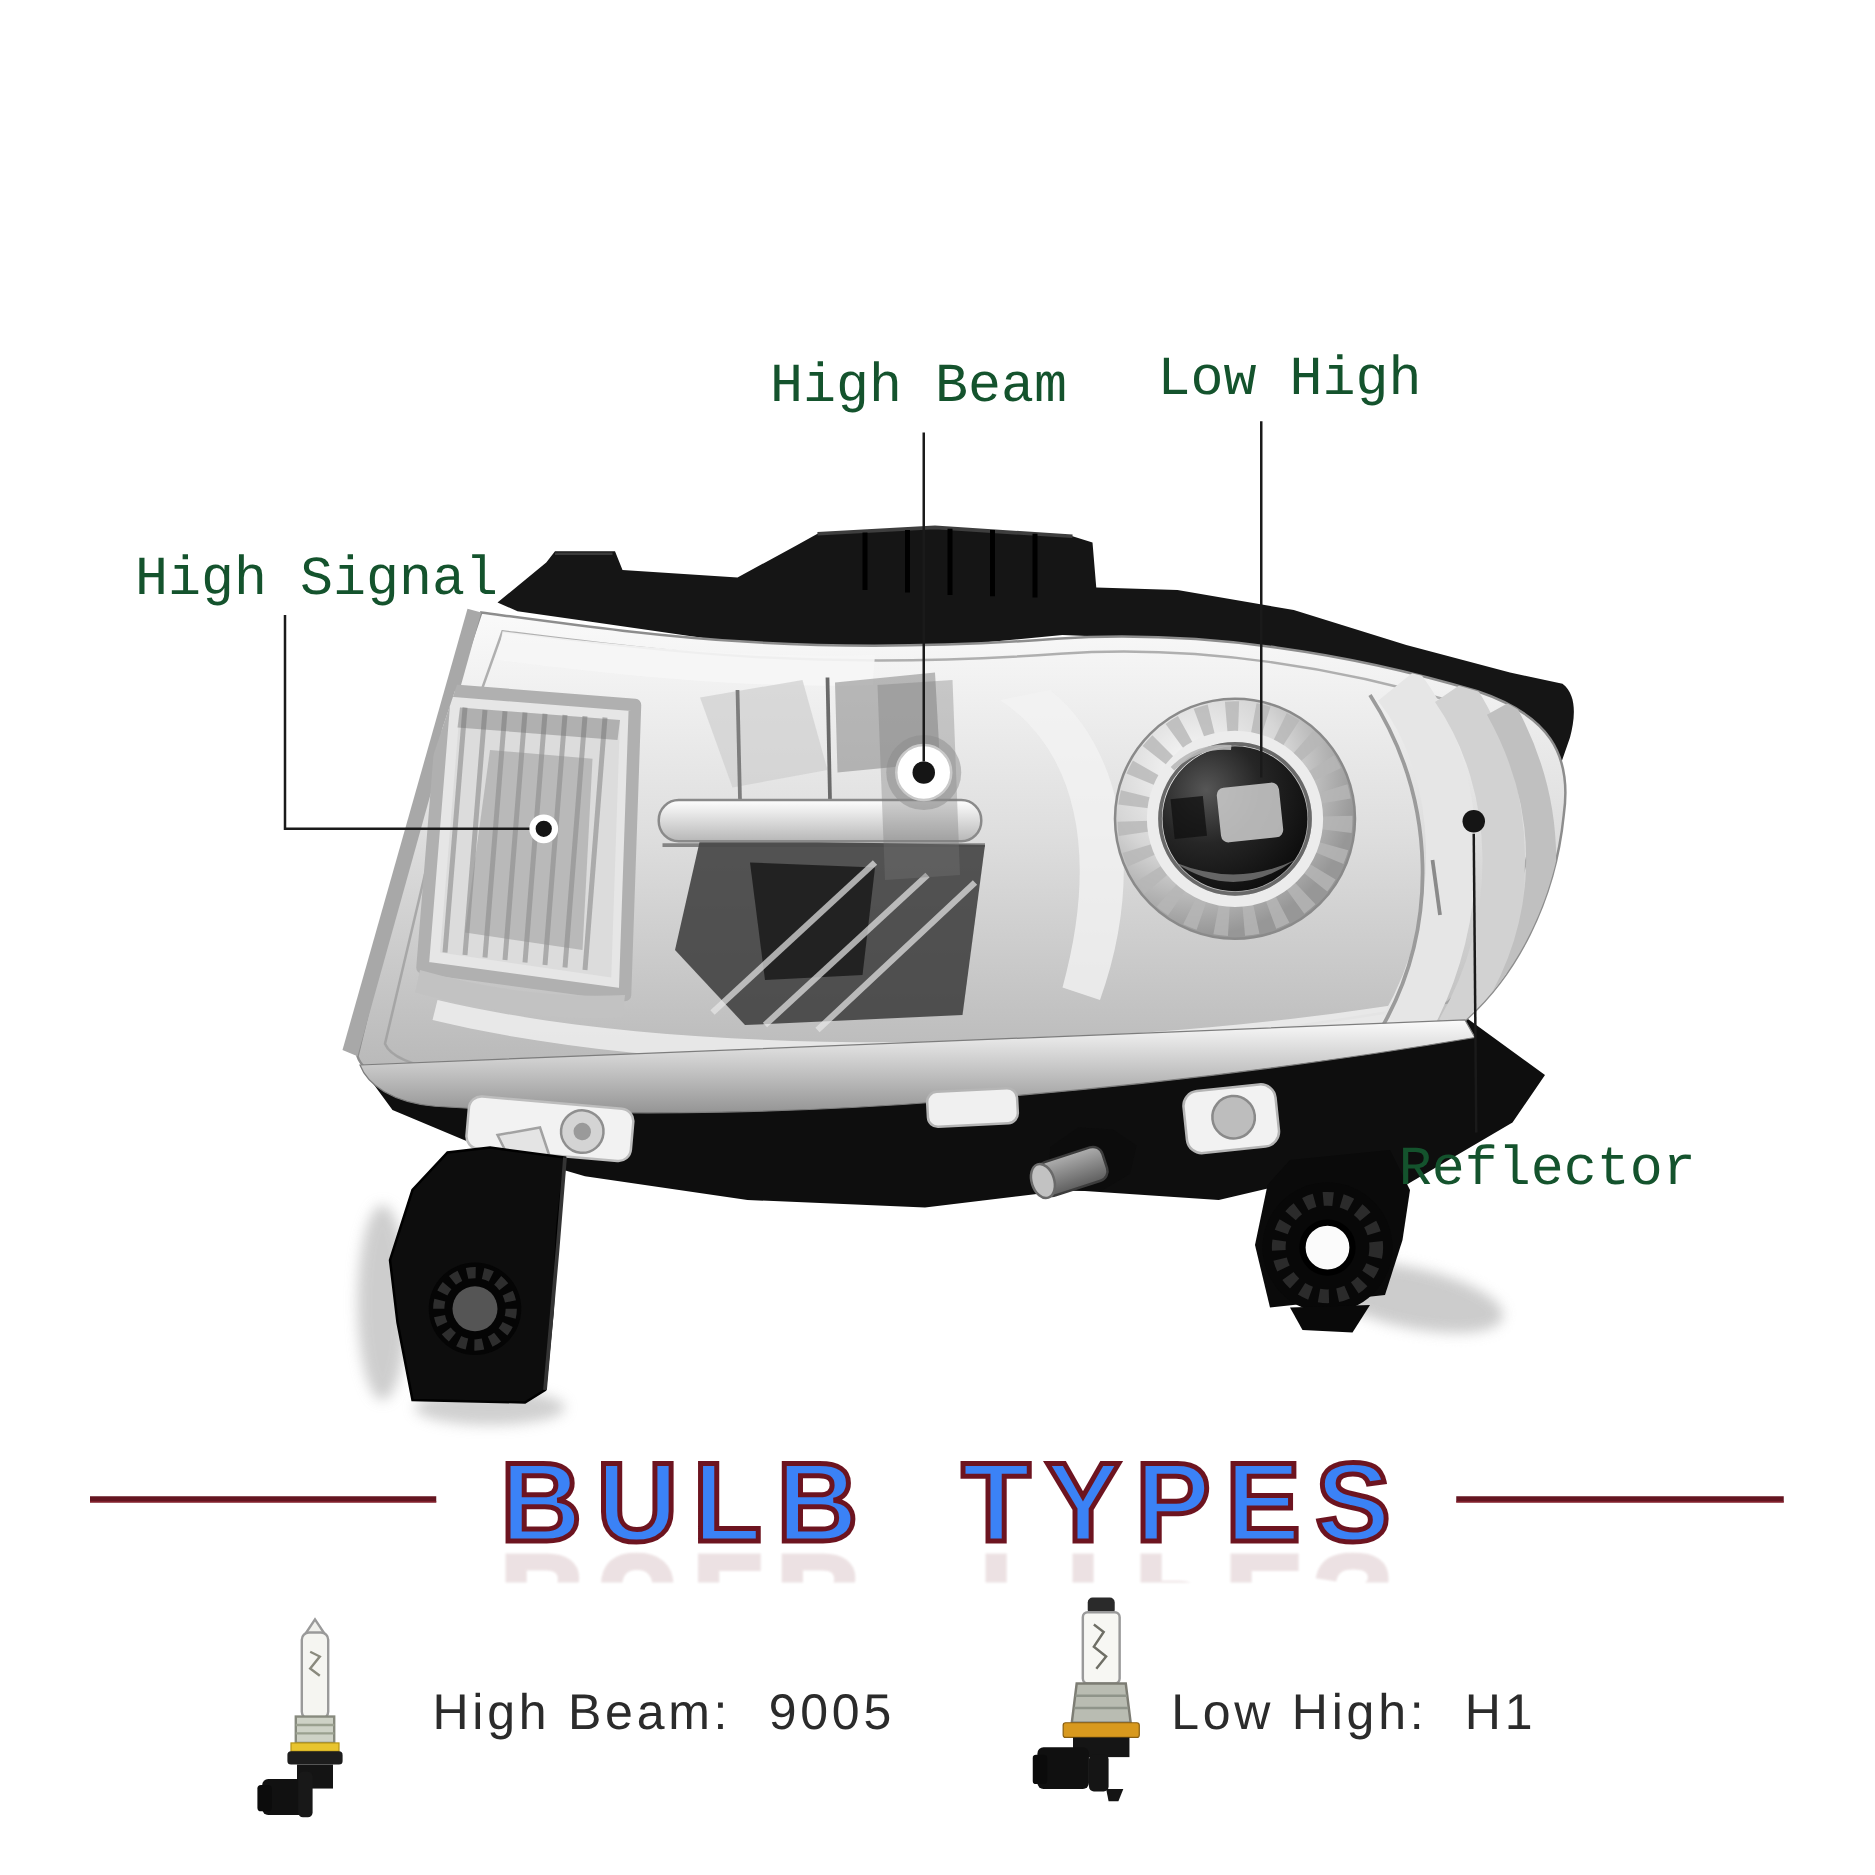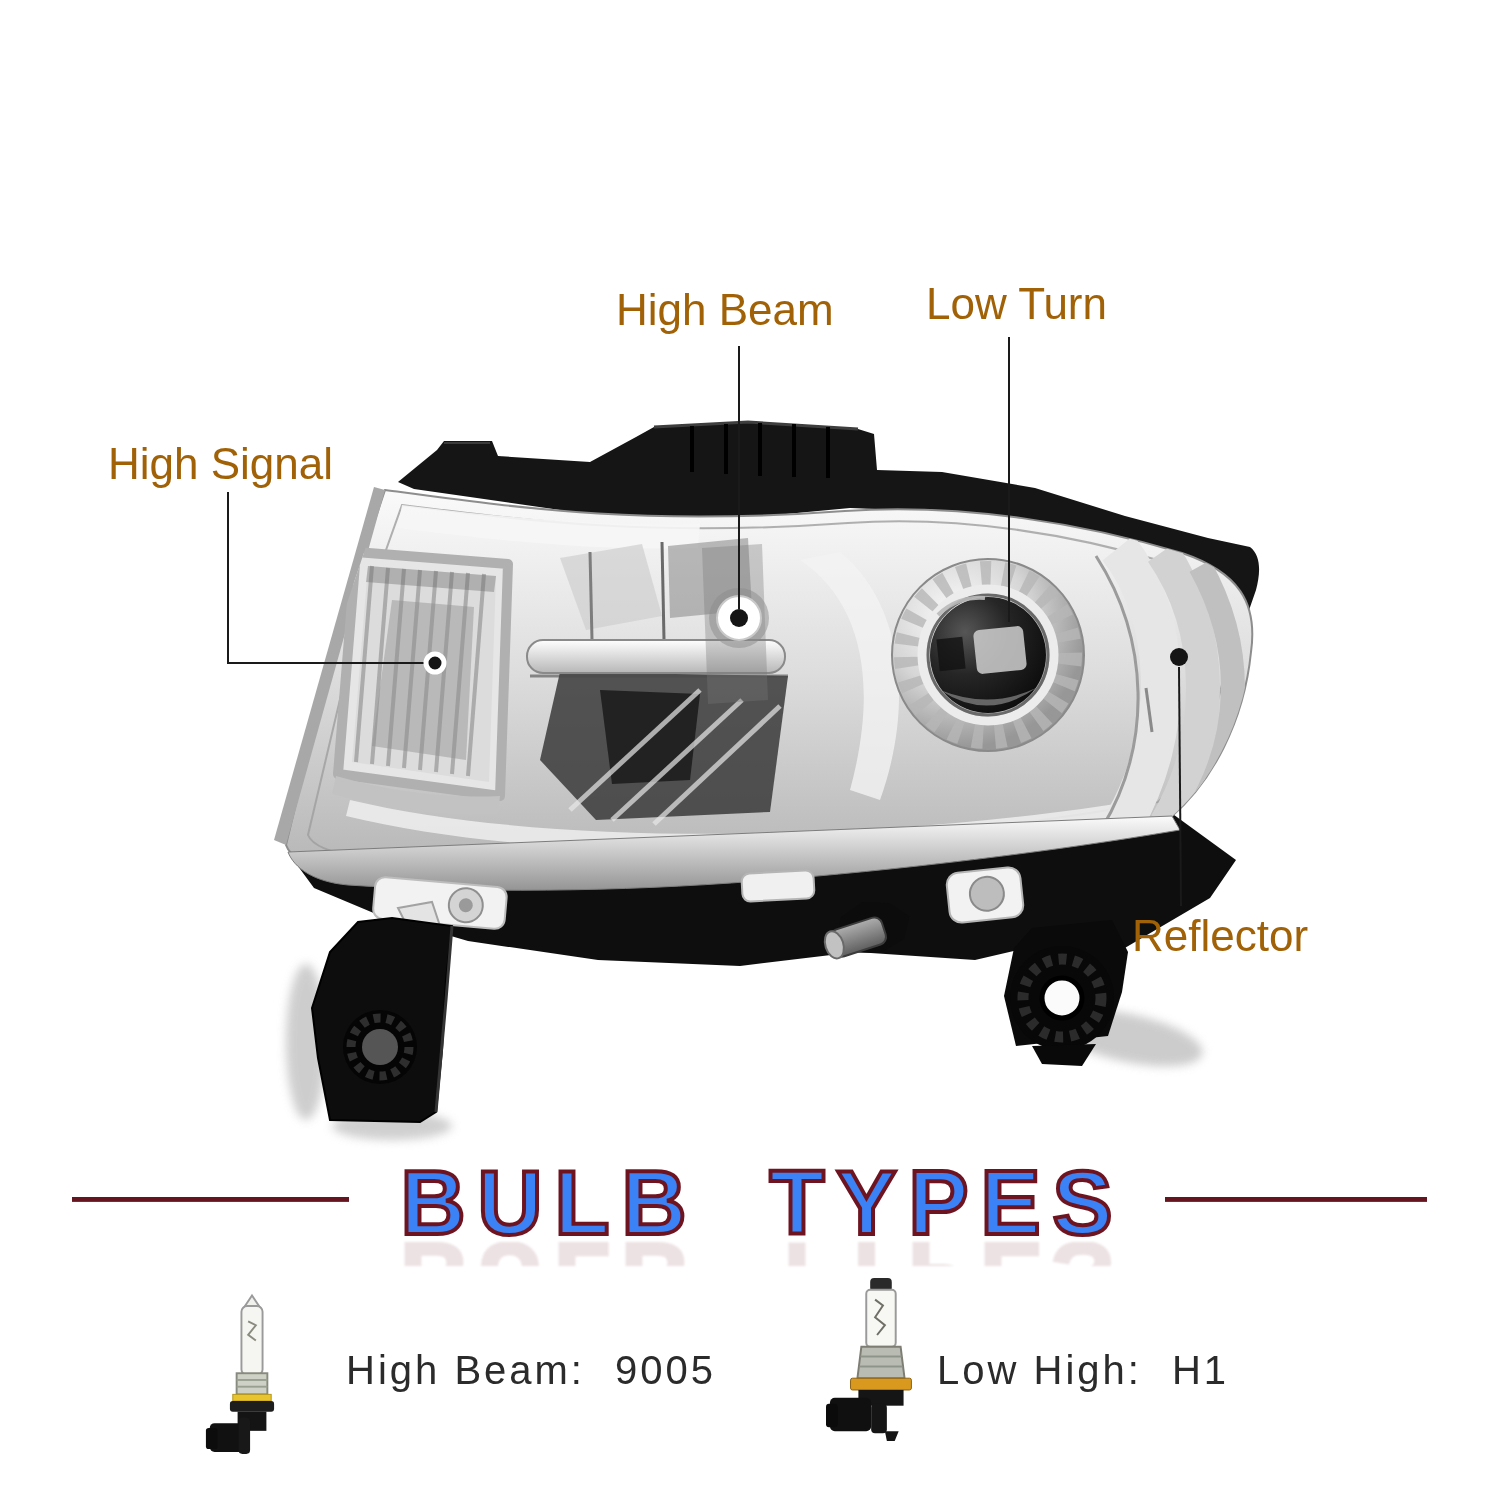--- a/index.html
+++ b/index.html
@@ -1,27 +1,27 @@
 <!DOCTYPE html>
 <html><head>
 <meta charset="utf-8">
 <style>
   html,body{margin:0;padding:0;}
   body{
     width:1500px;height:1500px;position:relative;background:#ffffff;
     font-family:"DejaVu Sans",sans-serif;overflow:hidden;
   }
   .callout-label{
-    position:absolute;color:#a16207;font-size:44px;line-height:1.1;
-    letter-spacing:0px;white-space:nowrap;font-family:Liberation Sans, sans-serif;
+    position:absolute;color:#14532d;font-size:44px;line-height:1.1;
+    letter-spacing:0px;white-space:nowrap;font-family:Liberation Mono, monospace;
   }
   #label-turn-signal{left:108px;top:440px;}
   #label-high-beam{left:616px;top:286px;}
   #label-low-beam{left:926px;top:280px;}
-  #label-reflector{left:1119px;top:912px;margin-left:13px;}
+  #label-reflector{left:1119px;top:912px;}
 
   .art{position:absolute;left:0;top:0;}
 
   
   .rule{position:absolute;height:4px;background:#641520;border-bottom:1px solid #8c2531;}
   #rule-left{left:72px;top:1197px;width:277px;}
   #rule-right{left:1165px;top:1197px;width:262px;}
   .bulb-title{
     position:absolute;left:390px;top:1158px;width:745px;text-align:center;
     font-family:"Liberation Sans",sans-serif;font-weight:700;font-size:90px;line-height:1;
@@ -246,21 +246,21 @@
   </g>
   <g>
     <circle cx="435" cy="663" r="9" fill="#151515" stroke="#ffffff" stroke-width="5"></circle>
     <circle cx="739" cy="618" r="9" fill="#151515"></circle>
     <circle cx="1179" cy="657" r="9" fill="#151515"></circle>
   </g>
 </svg>
 
 <div class="callout-label" id="label-turn-signal">High Signal</div>
 <div class="callout-label" id="label-high-beam">High Beam</div>
-<div class="callout-label" id="label-low-beam">Low Turn</div>
+<div class="callout-label" id="label-low-beam">Low High</div>
 <div class="callout-label" id="label-reflector">Reflector</div>
 
 <div class="rule" id="rule-left"></div>
 <div class="bulb-title">BULB TYPES</div>
 <div class="rule" id="rule-right"></div>
 <div class="bulb-title-reflection">
   <span class="inner">BULB TYPES</span>
 </div>
 
 <svg class="bulb-icon" id="icon-bulb-9005" width="96" height="176" viewBox="0 0 100 180">

